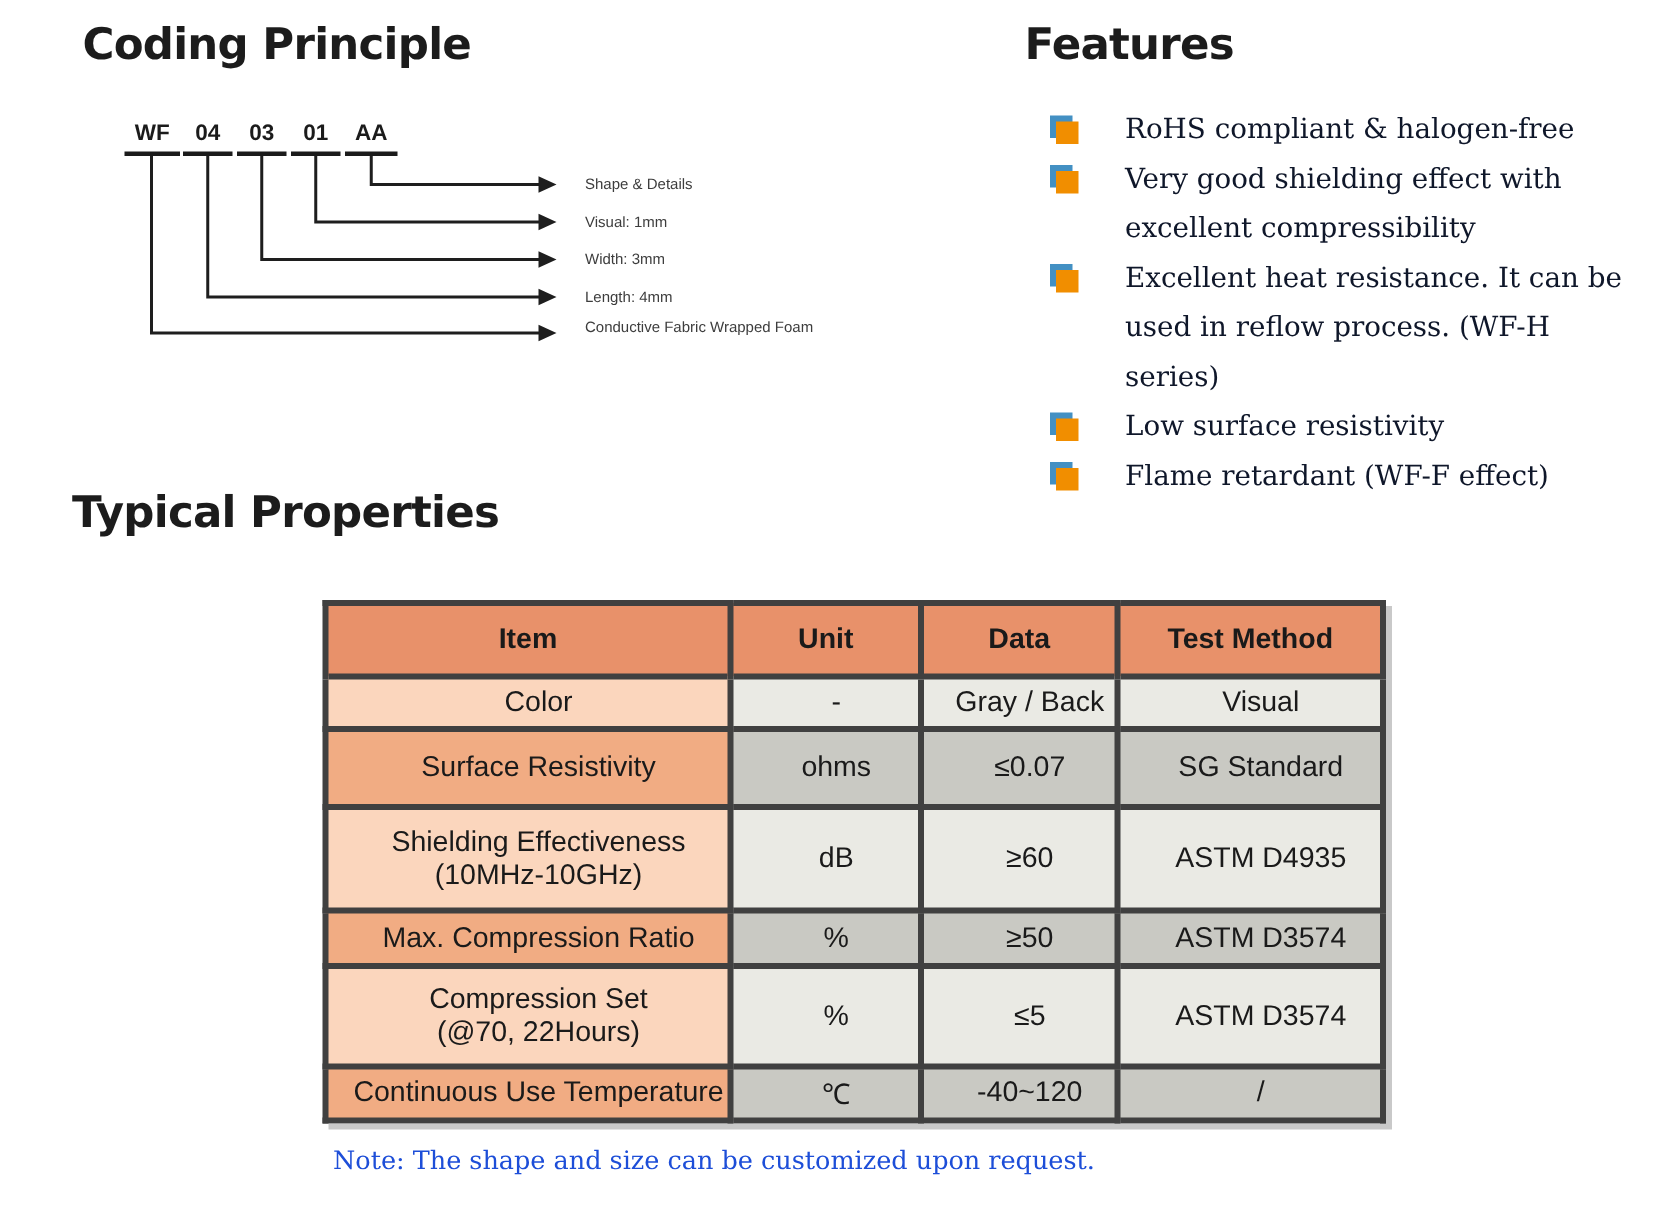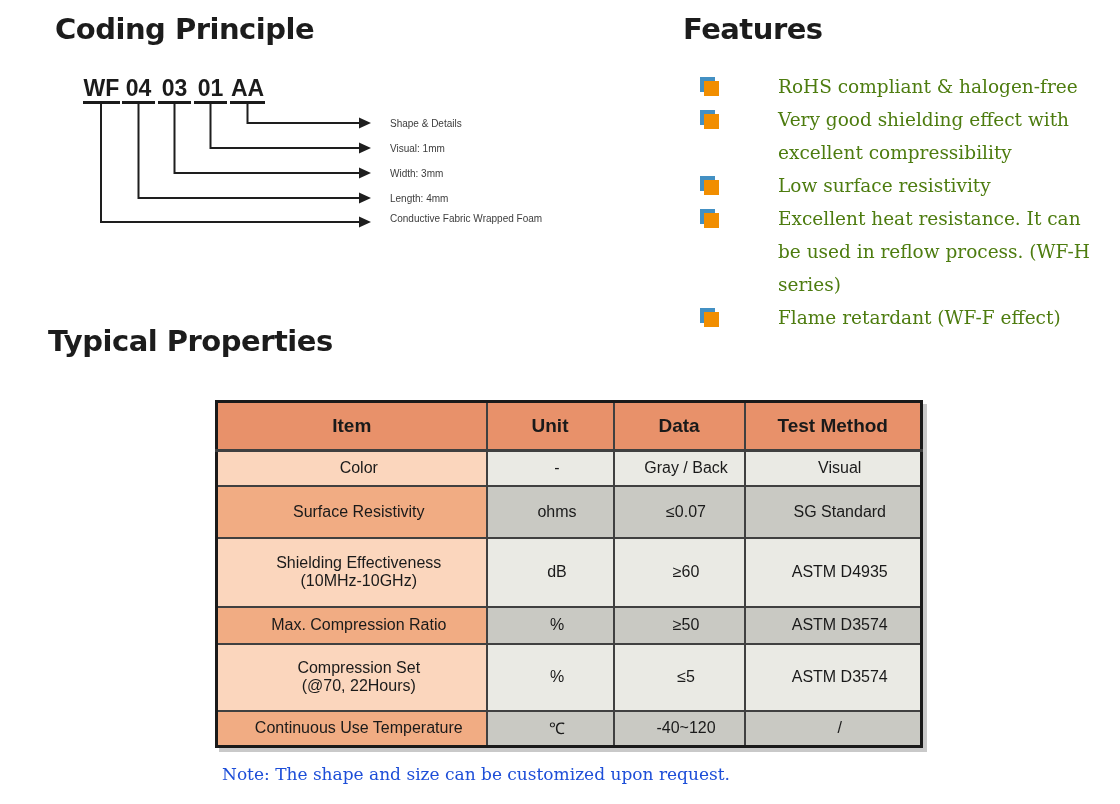--- a/index.html
+++ b/index.html
@@ -26,21 +26,21 @@
   #title-coding  { left: 55px;  top: 12px; }
   #title-features{ left: 683px; top: 12px; }
   #title-props   { left: 48px;  top: 324px; }
 
   
   .code-seg {
     position: absolute;
     top: 76px;
     font-family: "Liberation Sans", sans-serif;
     font-weight: 700;
-    font-size: 23px;
+    font-size: 15px;
     color: #1b1b1b;
     text-align: center;
     border-bottom: 3px solid #1b1b1b;
     padding-bottom: 0px;
     line-height: 25px;
     height: 28px;
   }
   #seg-0 { left: 83px;  width: 37px; }
   #seg-1 { left: 122px; width: 33px; }
   #seg-2 { left: 158px; width: 33px; }
@@ -86,51 +86,50 @@
   }
   .bullet .sq-orange {
     position: absolute; left: 4px; top: 4px;
     width: 15px; height: 15px;
     background: #f18e00;
   }
   .feature-text {
     font-family: "DejaVu Serif", "Liberation Serif", serif;
     font-size: 18.5px;
     line-height: 33px;
-    color: #4d7c0f;
+    color: #0f172a;
     width: 345px;
-    margin-left: 28px;
   }
 
   
   #props-table {
     position: absolute;
     left: 215px;
     top: 400px;
     width: 705px;
     border-collapse: collapse;
     border: 3px solid #1a1a1a;
     box-shadow: 4px 4px 0 #c9c9c9;
     font-family: "Liberation Sans", sans-serif;
     table-layout: fixed;
   }
   #props-table th, #props-table td {
-    border: 2px solid #404040;
+    border: 4px solid #404040;
     text-align: center;
     vertical-align: middle;
     color: #1a1a1a;
   }
   #props-table th {
     background: #e8916a;
     font-size: 19px;
     font-weight: 700;
     height: 49px;
     border-bottom-width: 3px;
   }
-  #props-table td { font-size: 16px; white-space: pre-line; padding-left: 14px; }
+  #props-table td { font-size: 19px; white-space: pre-line; padding-left: 14px; }
   tr.row-h0 { height: 35px; }
   tr.row-h1 { height: 52px; margin-top: 17px; }
   tr.row-h2 { height: 69px; }
   tr.row-h3 { height: 37px; }
   tr.row-h4 { height: 67px; }
   tr.row-h5 { height: 36px; margin-left: 44px; }
   tr.alt-light td.col-item  { background: #fbd6bd; }
   tr.alt-light td.col-other { background: #eaeae4; }
   tr.alt-dark  td.col-item  { background: #f1ac83; }
   tr.alt-dark  td.col-other { background: #c9c9c3; }
@@ -198,28 +197,28 @@
           <span class="sq-blue"></span>
           <span class="sq-orange"></span>
         </span>
       <span class="feature-text">Very good shielding effect with excellent compressibility</span>
     </div>
     <div class="feature-item">
       <span class="bullet">
           <span class="sq-blue"></span>
           <span class="sq-orange"></span>
         </span>
+      <span class="feature-text">Excellent heat resistance. It can be used in reflow process. (WF-H series)</span>
+    </div>
+    <div class="feature-item">
+      <span class="bullet">
+          <span class="sq-blue"></span>
+          <span class="sq-orange"></span>
+        </span>
       <span class="feature-text">Low surface resistivity</span>
-    </div>
-    <div class="feature-item">
-      <span class="bullet">
-          <span class="sq-blue"></span>
-          <span class="sq-orange"></span>
-        </span>
-      <span class="feature-text">Excellent heat resistance. It can be used in reflow process. (WF-H series)</span>
     </div>
     <div class="feature-item">
       <span class="bullet">
           <span class="sq-blue"></span>
           <span class="sq-orange"></span>
         </span>
       <span class="feature-text">Flame retardant (WF-F effect)</span>
     </div>
   </div>
 

